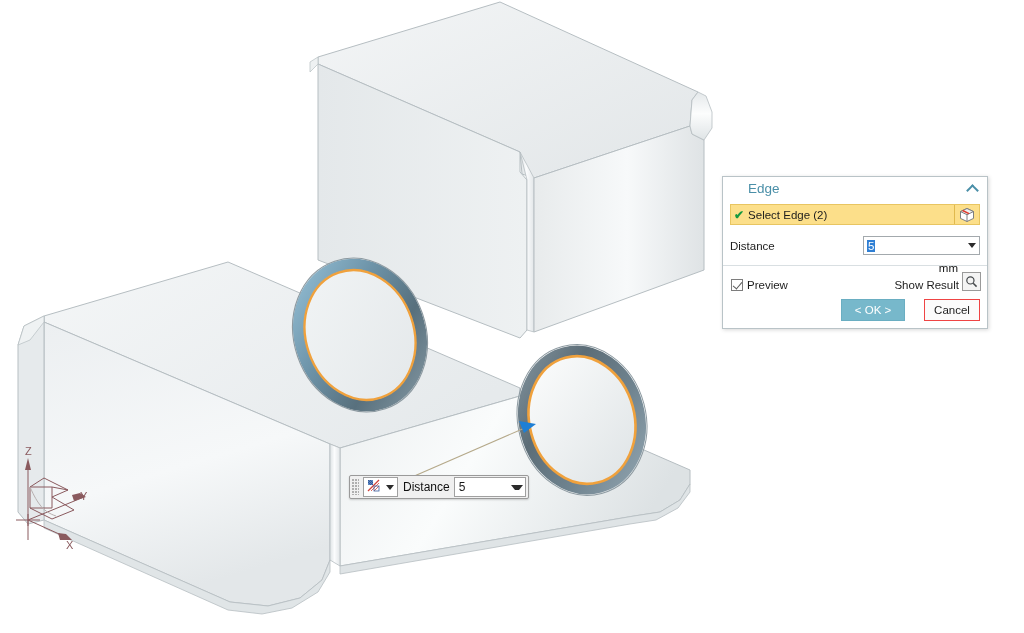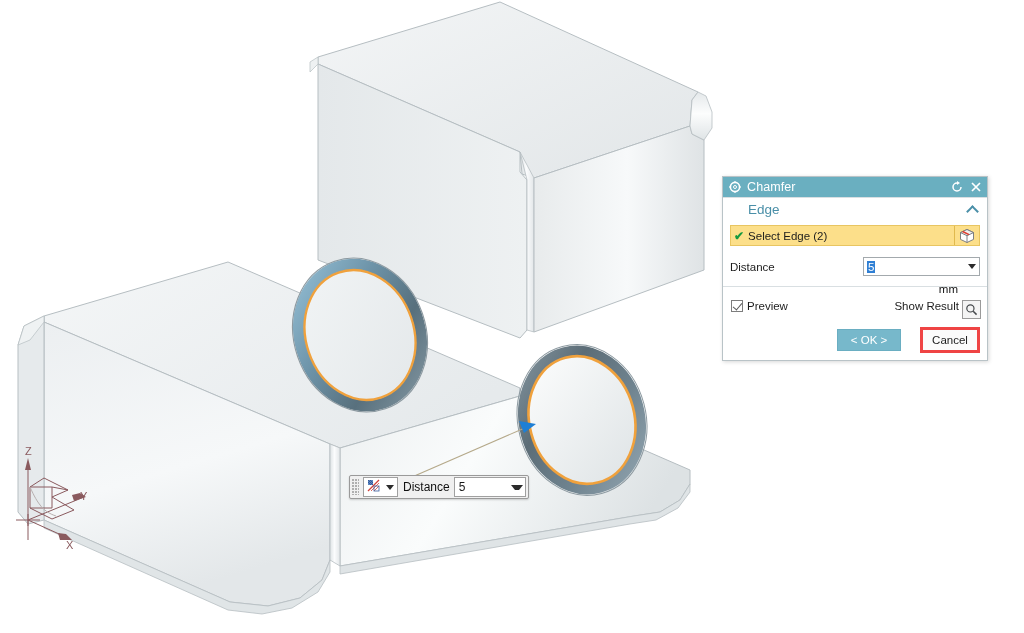--- a/index.html
+++ b/index.html
@@ -203,22 +203,22 @@
   .sel-val {
     background: #2f7fd4;
     color: #ffffff;
     font-size: 11.5px;
     padding: 0 1px;
     margin-left: 3px;
   }
 
   #settings-body {
     display: flex;
-    align-items: flex-start;
-    padding: 13px 6px 4px 8px;
+    align-items: flex-end;
+    padding: 6px 6px 4px 8px;
     border-top: 1px solid #d9dfe2;
     background: #ffffff;
   }
   .cbox {
     width: 12px; height: 12px;
     border: 1px solid #7d7d7d;
     background: #fff;
     position: relative;
     margin-right: 4px;
     box-sizing: border-box;
@@ -256,21 +256,21 @@
     height: 20px;
     min-width: 62px;
     font-size: 11.5px;
     display: flex; align-items: center; justify-content: center;
     cursor: pointer;
     font-family: "Liberation Sans", sans-serif;
   }
   #cancel-button {
     background: #fbfbfb;
     color: #1d1d1d;
-    border: 3px solid #ef4444;
+    border: 1px solid #ef4444;
     height: 20px;
     min-width: 54px;
     font-size: 11.5px;
     display: flex; align-items: center; justify-content: center;
     cursor: pointer;
     font-family: "Liberation Sans", sans-serif;
   }
 </style>
 </head>
 <body>
@@ -435,41 +435,20 @@
   <div class="hud-value">
     <span>5</span>
     <span class="caret-btn">
       <span class="caret"></span>
     </span>
   </div>
 </div>
 
 <div id="chamfer-dialog">
 
-  <div id="dlg-titlebar">
-    <span class="title-ico">
-      <svg width="12" height="12" viewBox="0 0 12 12">
-        <circle cx="6" cy="6" r="4.6" fill="none" stroke="#ffffff" stroke-width="1.6"></circle>
-        <circle cx="6" cy="6" r="1.5" fill="#6aafc0" stroke="#ffffff" stroke-width="1"></circle>
-        <path d="M6 0.3 L6 2 M6 10 L6 11.7 M0.3 6 L2 6 M10 6 L11.7 6" stroke="#ffffff" stroke-width="1.4"></path>
-      </svg>
-    </span>
-    <span id="dlg-title">Chamfer</span>
-    <span class="title-btn">
-      <svg width="12" height="12" viewBox="0 0 12 12">
-        <path d="M10 6 A4 4 0 1 1 6 2" fill="none" stroke="#ffffff" stroke-width="1.5"></path>
-        <polygon points="6,0 6,4 9,2" fill="#ffffff"></polygon>
-      </svg>
-    </span>
-    <span class="title-btn">
-      <svg width="12" height="12" viewBox="0 0 12 12">
-        <path d="M2 2 L10 10 M10 2 L2 10" stroke="#ffffff" stroke-width="1.7"></path>
-      </svg>
-    </span>
-  </div>
 
   <div class="section-hdr">
     <span class="s-title">Edge</span>
     <span class="chev"></span>
   </div>
   <div class="sect-body">
     <div id="select-edge-row">
       <span class="green-check">✔</span>
       <span id="select-edge-label">Select Edge (2)</span>
       <span id="edge-pick-btn">

